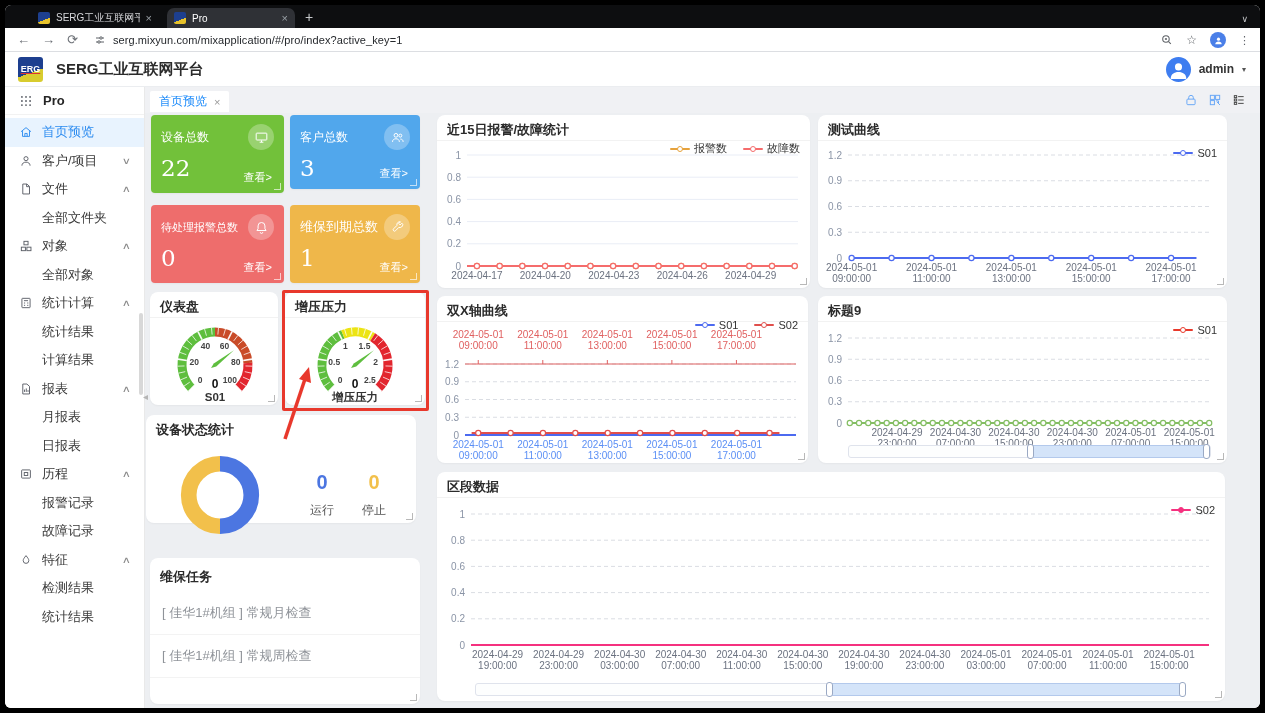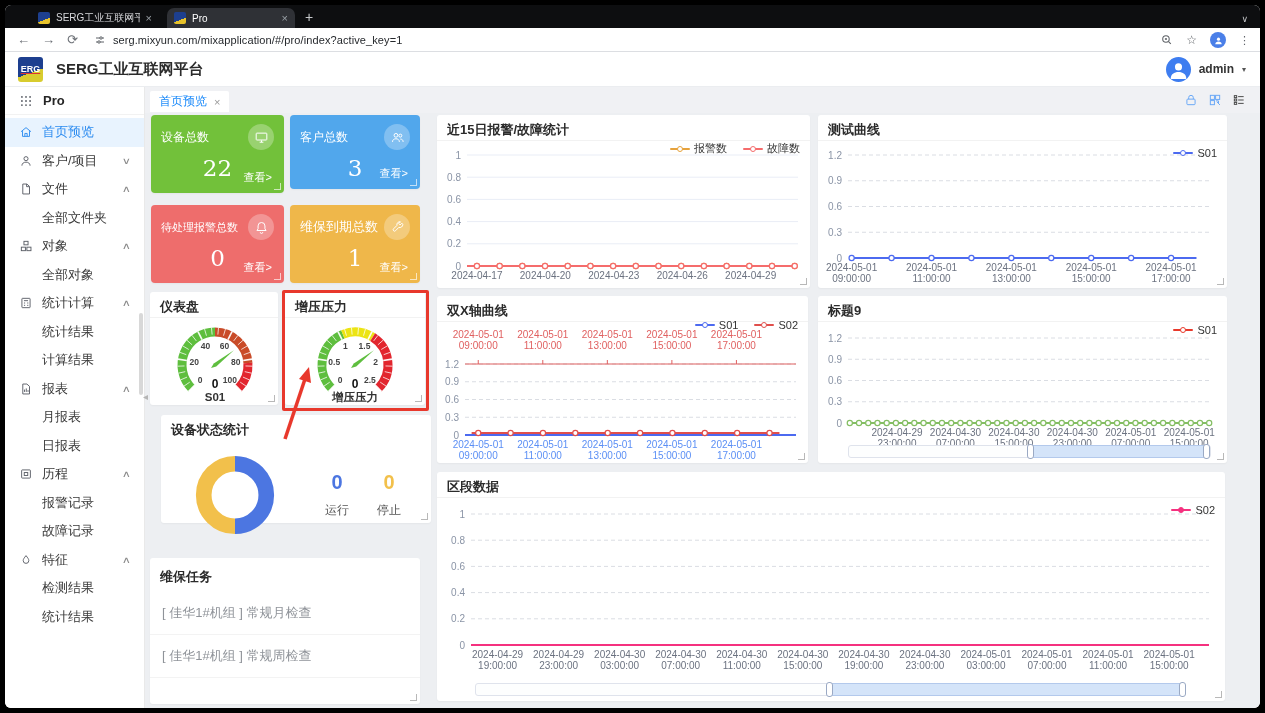--- a/index.html
+++ b/index.html
@@ -50,33 +50,33 @@
 
   
   .main { position:absolute; left:140px; top:82px; right:0; bottom:0; background:#edeff2; }
   .worktabs { position:absolute; left:0; top:0; width:100%; height:26px; background:#f0f1f4; }
   .wtab { position:absolute; left:5px; top:4px; height:21px; background:#fff; border-radius:2px 2px 0 0; display:flex; align-items:center; padding:0 9px; gap:7px; font-size:12px; color:#1989fa; }
   .wtab-x { color:#999; font-size:11px; }
   .wt-icons { position:absolute; right:14px; top:6px; display:flex; gap:10px; }
   .wt-icons span { display:flex; }
   .wt-icons svg { width:14px; height:14px; fill:none; stroke-width:1.7; }
 
-  .panel { position:absolute; background:#fff; border-radius:3px; box-shadow:0 1px 2px rgba(0,0,0,.04); }
+  .panel { position:absolute; background:#fff; border-radius:8px; box-shadow:0 1px 2px rgba(0,0,0,.04); }
   .panel::after { content:""; position:absolute; right:3px; bottom:3px; width:6px; height:6px; border-right:1px solid rgba(0,0,0,.28); border-bottom:1px solid rgba(0,0,0,.28); }
   .panel-title { font-size:13px; font-weight:bold; color:#2b2b2b; padding:6px 10px 4px; border-bottom:1px solid #f2f2f2; height:26px; }
   .body-area { position:absolute; left:0; right:0; top:26px; bottom:0; }
 
   
   .stat-card { color:#fff; padding:9px 10px; border-radius:4px; }
   .stat-card::after { border-color:rgba(255,255,255,.65); }
   .sc-top { display:flex; justify-content:space-between; align-items:center; }
   .sc-title { font-size:12px; }
   .sc-ico { width:26px; height:26px; border-radius:50%; background:rgba(255,255,255,.28); display:flex; align-items:center; justify-content:center; }
   .sc-ico svg { width:15px; height:15px; stroke:#fff; fill:none; stroke-width:1.6; }
-  .sc-val { font-family:"DejaVu Serif",serif; font-size:23px; margin-top:5px;text-align:center; }
+  .sc-val { font-family:"DejaVu Serif",serif; font-size:23px; margin-top:5px; }
   .sc-link { position:absolute; right:12px; bottom:8px; font-size:11px; color:#fff; text-decoration:none; }
 
   
   .chart-area { position:absolute; left:0; right:0; top:26px; bottom:0; }
   .legend { position:absolute; display:flex; gap:16px; align-items:center; font-size:11px; color:#333; z-index:2; }
   .lgi { display:flex; align-items:center; gap:4px; }
   .lgl { width:20px; height:2px; display:inline-block; position:relative; border-radius:1px; }
   .lgd { position:absolute; left:50%; top:50%; transform:translate(-50%,-50%); width:6px; height:6px; border:1.8px solid; border-radius:50%; background:#fff; display:block; }
   .dz { position:absolute; height:13px; z-index:2; }
   .dz-track { position:absolute; inset:0; background:#fdfefe; border:1px solid #dfe3ec; border-radius:3px; }
@@ -465,21 +465,21 @@
               <text x="74.53380049453048" y="31.288862992044276" text-anchor="middle" font-size="8.5" font-weight="bold" fill="#444">1.5</text>
               <text x="85.74145515249789" y="46.71487623415515" text-anchor="middle" font-size="8.5" font-weight="bold" fill="#444">2</text>
               <text x="79.8492424049175" y="64.8492424049175" text-anchor="middle" font-size="8.5" font-weight="bold" fill="#444">2.5</text>
               <polygon points="83.91225808656132,32.2241245921842 66.23132295065132,48.57602150721345 61.05994623196639,50.07830737662829 63.76867704934868,45.42397849278655" fill="#5ebe3e"></polygon>
               <text x="65" y="70" text-anchor="middle" font-size="12" font-weight="bold" fill="#111">0</text>
               <text x="65" y="83" text-anchor="middle" font-size="11.5" font-weight="bold" fill="#333">增压压力</text>
             </svg>
           </div>
     </section>
 
-    <section class="panel" style="left:16px;top:328px;width:270px;height:108px;">
+    <section class="panel" style="left:1px;top:328px;width:270px;height:108px;">
       <div class="panel-title" style="border-bottom:none;">设备状态统计</div>
       <div class="body-area ds-wrap">
         <span id="donut" style="margin-left:28px;display:flex;">
               <svg width="92" height="92" viewBox="0 0 100 100">
       <path d="M50 16 A34 34 0 0 1 50 84" fill="none" stroke="#4c76e1" stroke-width="17"></path>
       <path d="M50 84 A34 34 0 0 1 50 16" fill="none" stroke="#f2c04b" stroke-width="17"></path>
     </svg>
             </span>
         <span style="flex:1;"></span>
         <div class="ds-stat">

